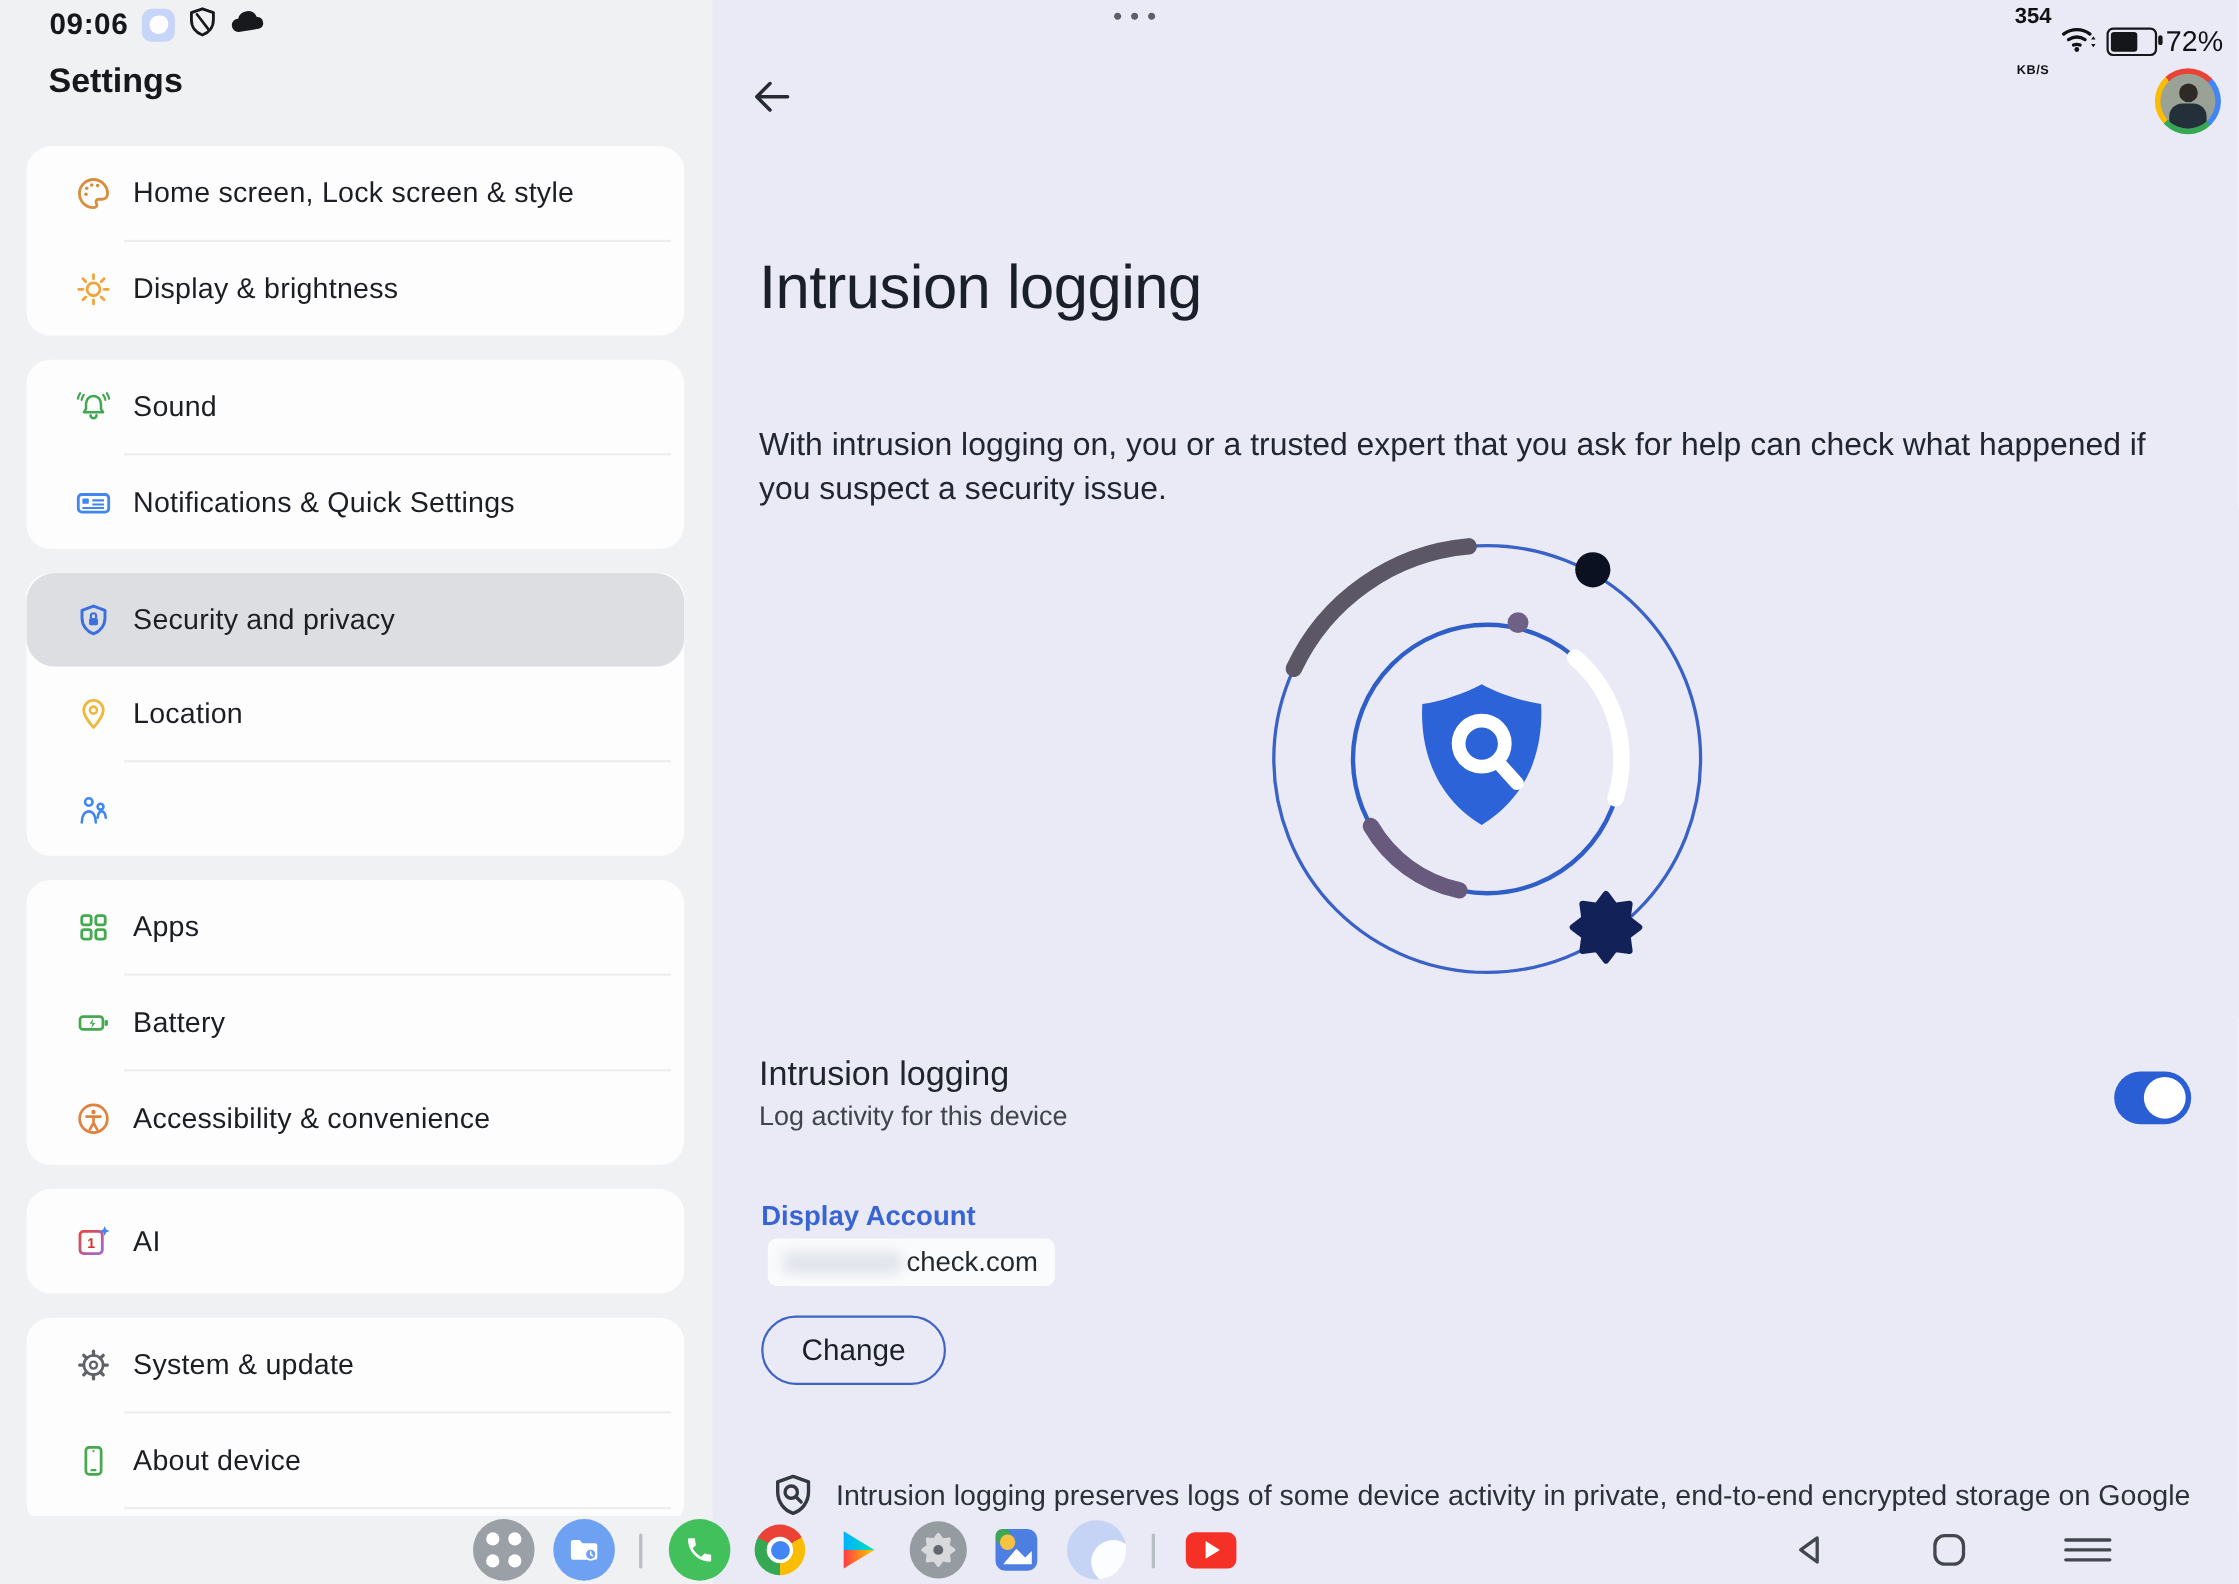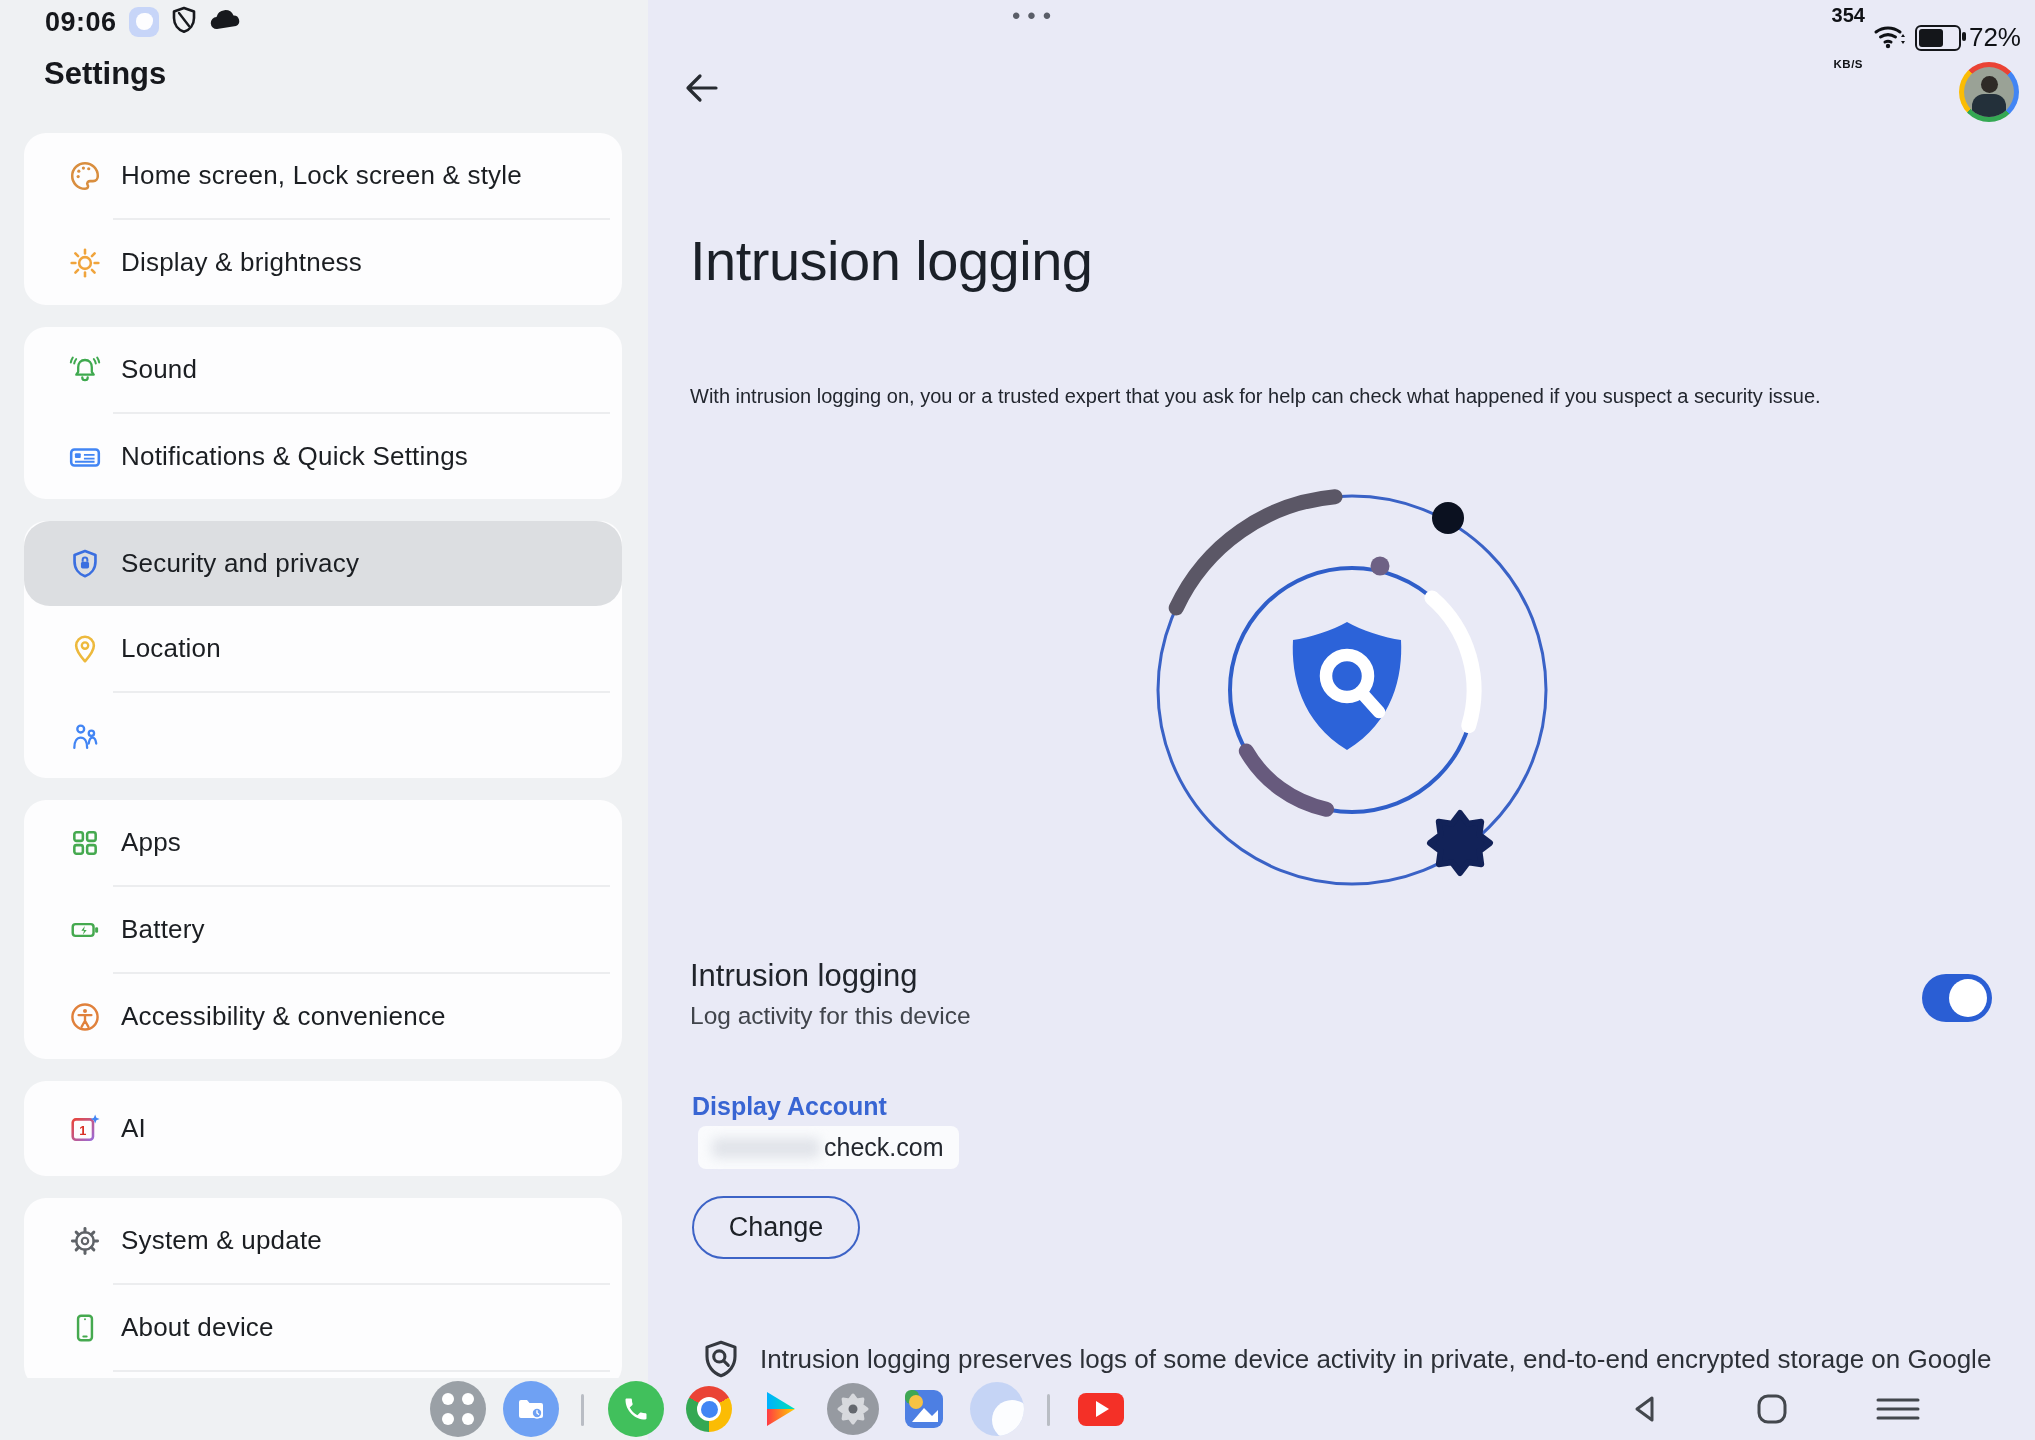--- a/index.html
+++ b/index.html
@@ -28,21 +28,21 @@
   .main{position:absolute;left:648px;top:0;width:1387px;height:1440px;background:#e9eaf6;}
   .drag-handle{position:absolute;left:342px;top:2px;width:90px;text-align:center;font-size:24px;letter-spacing:7px;color:#5a5e68;cursor:grab;}
   .back-btn{position:absolute;left:30px;top:66px;width:44px;height:44px;}
   .avatar{position:absolute;left:1311px;top:62px;width:60px;height:60px;border-radius:50%;
     background:conic-gradient(#ea4335 0 13%,#4285f4 13% 38%,#34a853 38% 63%,#fbbc04 63% 88%,#ea4335 88% 100%);
     display:flex;align-items:center;justify-content:center;}
   .avatar-inner{width:50px;height:50px;border-radius:50%;background:#9aa296;position:relative;overflow:hidden;}
   .avatar-inner::before{content:"";position:absolute;left:17px;top:9px;width:17px;height:17px;border-radius:50%;background:#2e2a26;}
   .avatar-inner::after{content:"";position:absolute;left:8px;top:27px;width:34px;height:26px;border-radius:12px 12px 0 0;background:#23303a;}
   .page-title{position:absolute;left:42px;top:228px;margin:0;font-size:56px;font-weight:400;color:#1b2028;letter-spacing:-.5px;}
-  .desc{position:absolute;left:42px;top:356px;width:1262px;font-size:20px;line-height:40px;color:#22262e;}
+  .desc{position:absolute;left:42px;top:356px;width:1262px;font-size:29px;line-height:40px;color:#22262e;}
   .illustration{position:absolute;left:484px;top:470px;}
 
   .toggle-label{position:absolute;left:42px;top:958px;font-size:31px;color:#20242b;}
   .toggle-sub{position:absolute;left:42px;top:1002px;font-size:24.5px;color:#40444b;}
   .toggle{position:absolute;left:1274px;top:974px;width:70px;height:48px;border-radius:24px;background:#2a5ed4;cursor:pointer;}
   .toggle .thumb{position:absolute;right:5px;top:5px;width:38px;height:38px;border-radius:50%;background:#fff;}
 
   .acct-heading{position:absolute;left:44px;top:1092px;font-size:25px;font-weight:700;color:#3865d3;}
   .email-row{position:absolute;left:50px;top:1126px;display:flex;align-items:center;background:rgba(255,255,255,.78);border-radius:8px;padding:7px 16px 7px 14px;}
   .email-redacted{display:inline-block;width:108px;height:20px;margin-right:4px;border-radius:4px;background:#d3d7df;filter:blur(6px);opacity:.65;}

